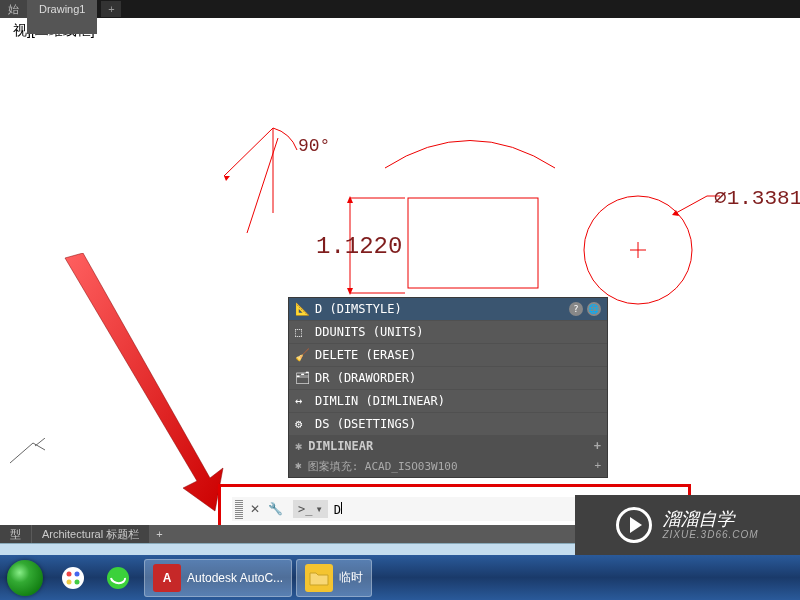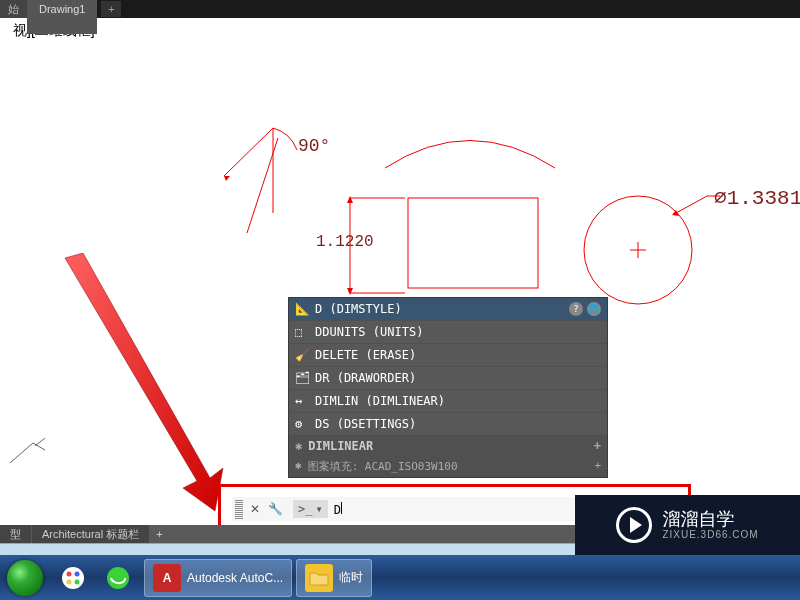--- a/index.html
+++ b/index.html
@@ -316,26 +316,27 @@
     .tb-icon.autocad { background: #c62828; color: #fff; font-weight: bold; }
     .tb-icon.folder { background: #f4c430; }
     
     
     .watermark {
       position: absolute;
       right: 0;
       bottom: 45px;
       width: 225px;
       height: 60px;
-      background: #0f172a;
+      background: #404040;
       color: #fff;
       display: flex;
       align-items: center;
       justify-content: center;
       font-size: 18px;
+      font-style: italic;
     }
     .watermark .play {
       width: 36px;
       height: 36px;
       border: 3px solid #fff;
       border-radius: 50%;
       display: flex;
       align-items: center;
       justify-content: center;
       margin-right: 10px;
@@ -381,21 +382,21 @@
 
     <circle cx="638" cy="212" r="54" stroke="#e00" fill="none"></circle>
     <line x1="630" y1="212" x2="646" y2="212" stroke="#e00"></line>
     <line x1="638" y1="204" x2="638" y2="220" stroke="#e00"></line>
 
     <line x1="676" y1="175" x2="707" y2="158" stroke="#e00"></line>
     <line x1="707" y1="158" x2="720" y2="158" stroke="#e00"></line>
     <path d="M 679 178 l -7 -1 l 4 -5 z" fill="#e00"></path>
   </svg>
   <div class="cad-text" style="top:98px;left:298px;font-size:18px;">90°</div>
-  <div class="cad-text" style="top:195px;left:316px;font-size:16px;">1.1220</div>
+  <div class="cad-text" style="top:195px;left:316px;font-size:24px;">1.1220</div>
   <div class="cad-text" style="top:147px;left:714px;font-size:21px;">∅1.3381</div>
 
   <svg class="arrow-svg">
     <defs>
       <linearGradient id="ag" x1="0" y1="0" x2="1" y2="1">
         <stop offset="0" stop-color="#ff6060"></stop>
           <stop offset="1" stop-color="#c00"></stop>
       </linearGradient>
     </defs>
     <path d="M 10 5 L 28 0 L 155 225 L 168 215 L 160 258 L 128 235 L 142 228 Z" fill="url(#ag)" stroke="#800" stroke-width="0.5"></path>

